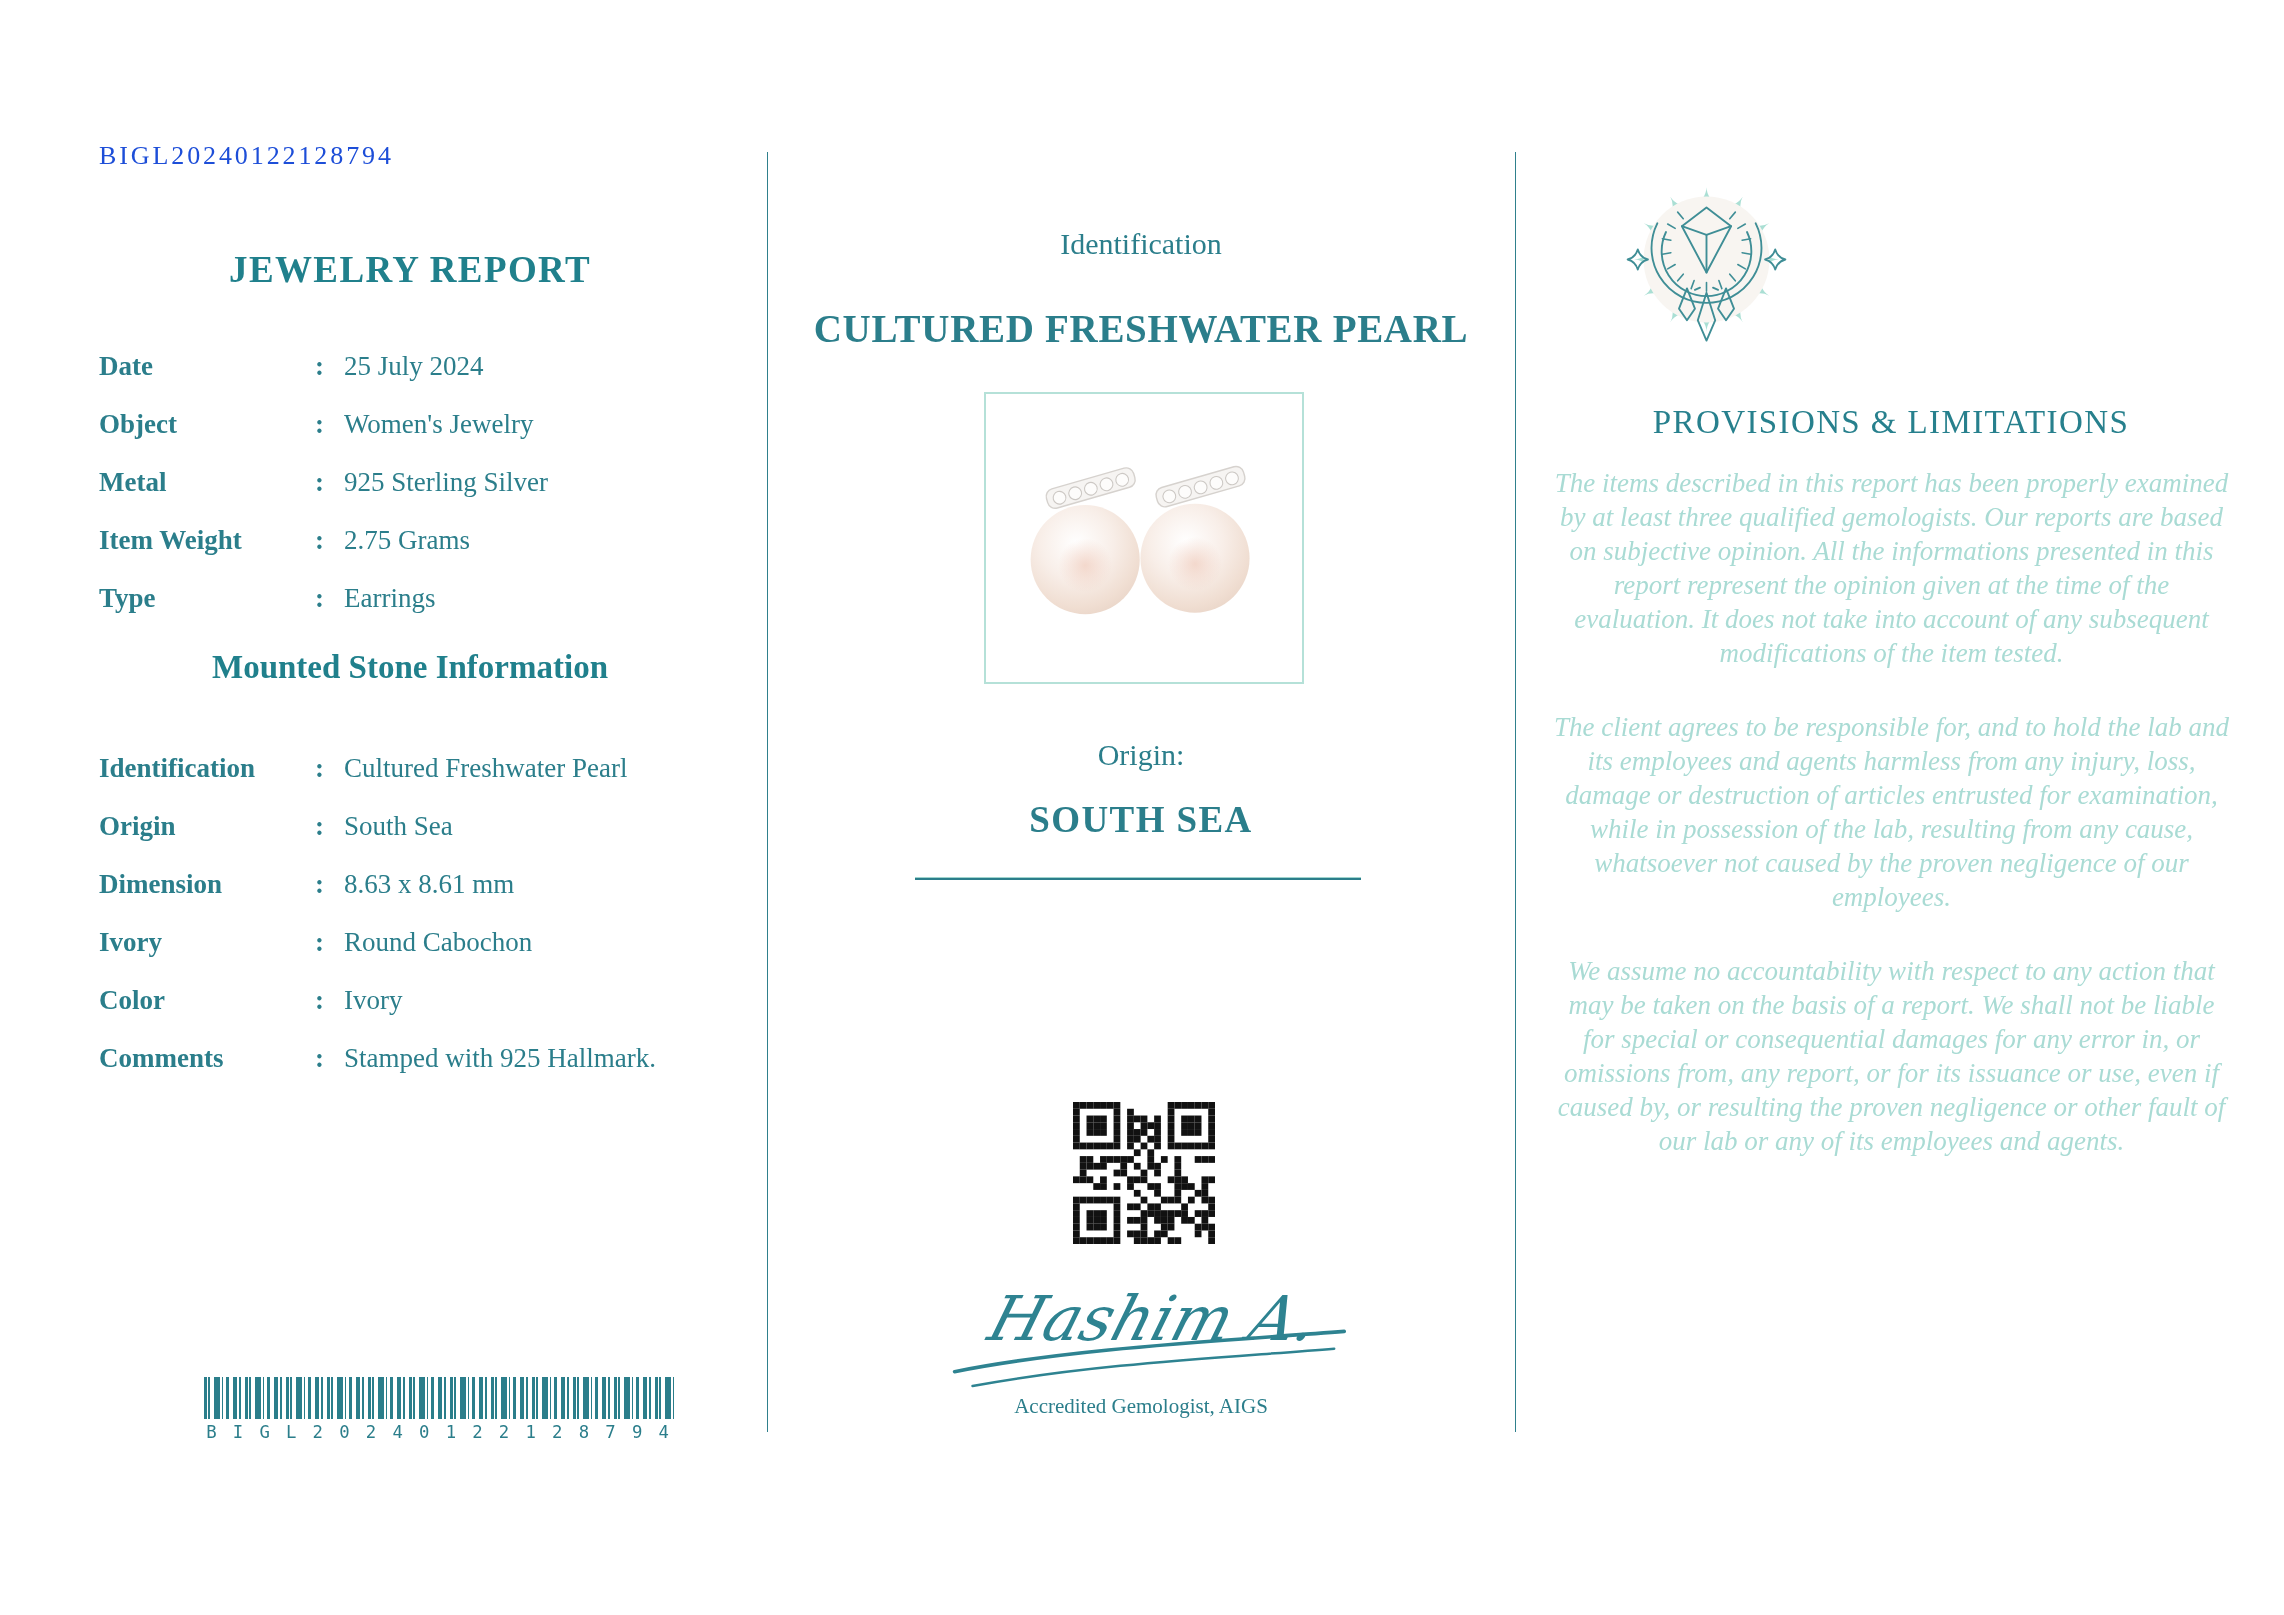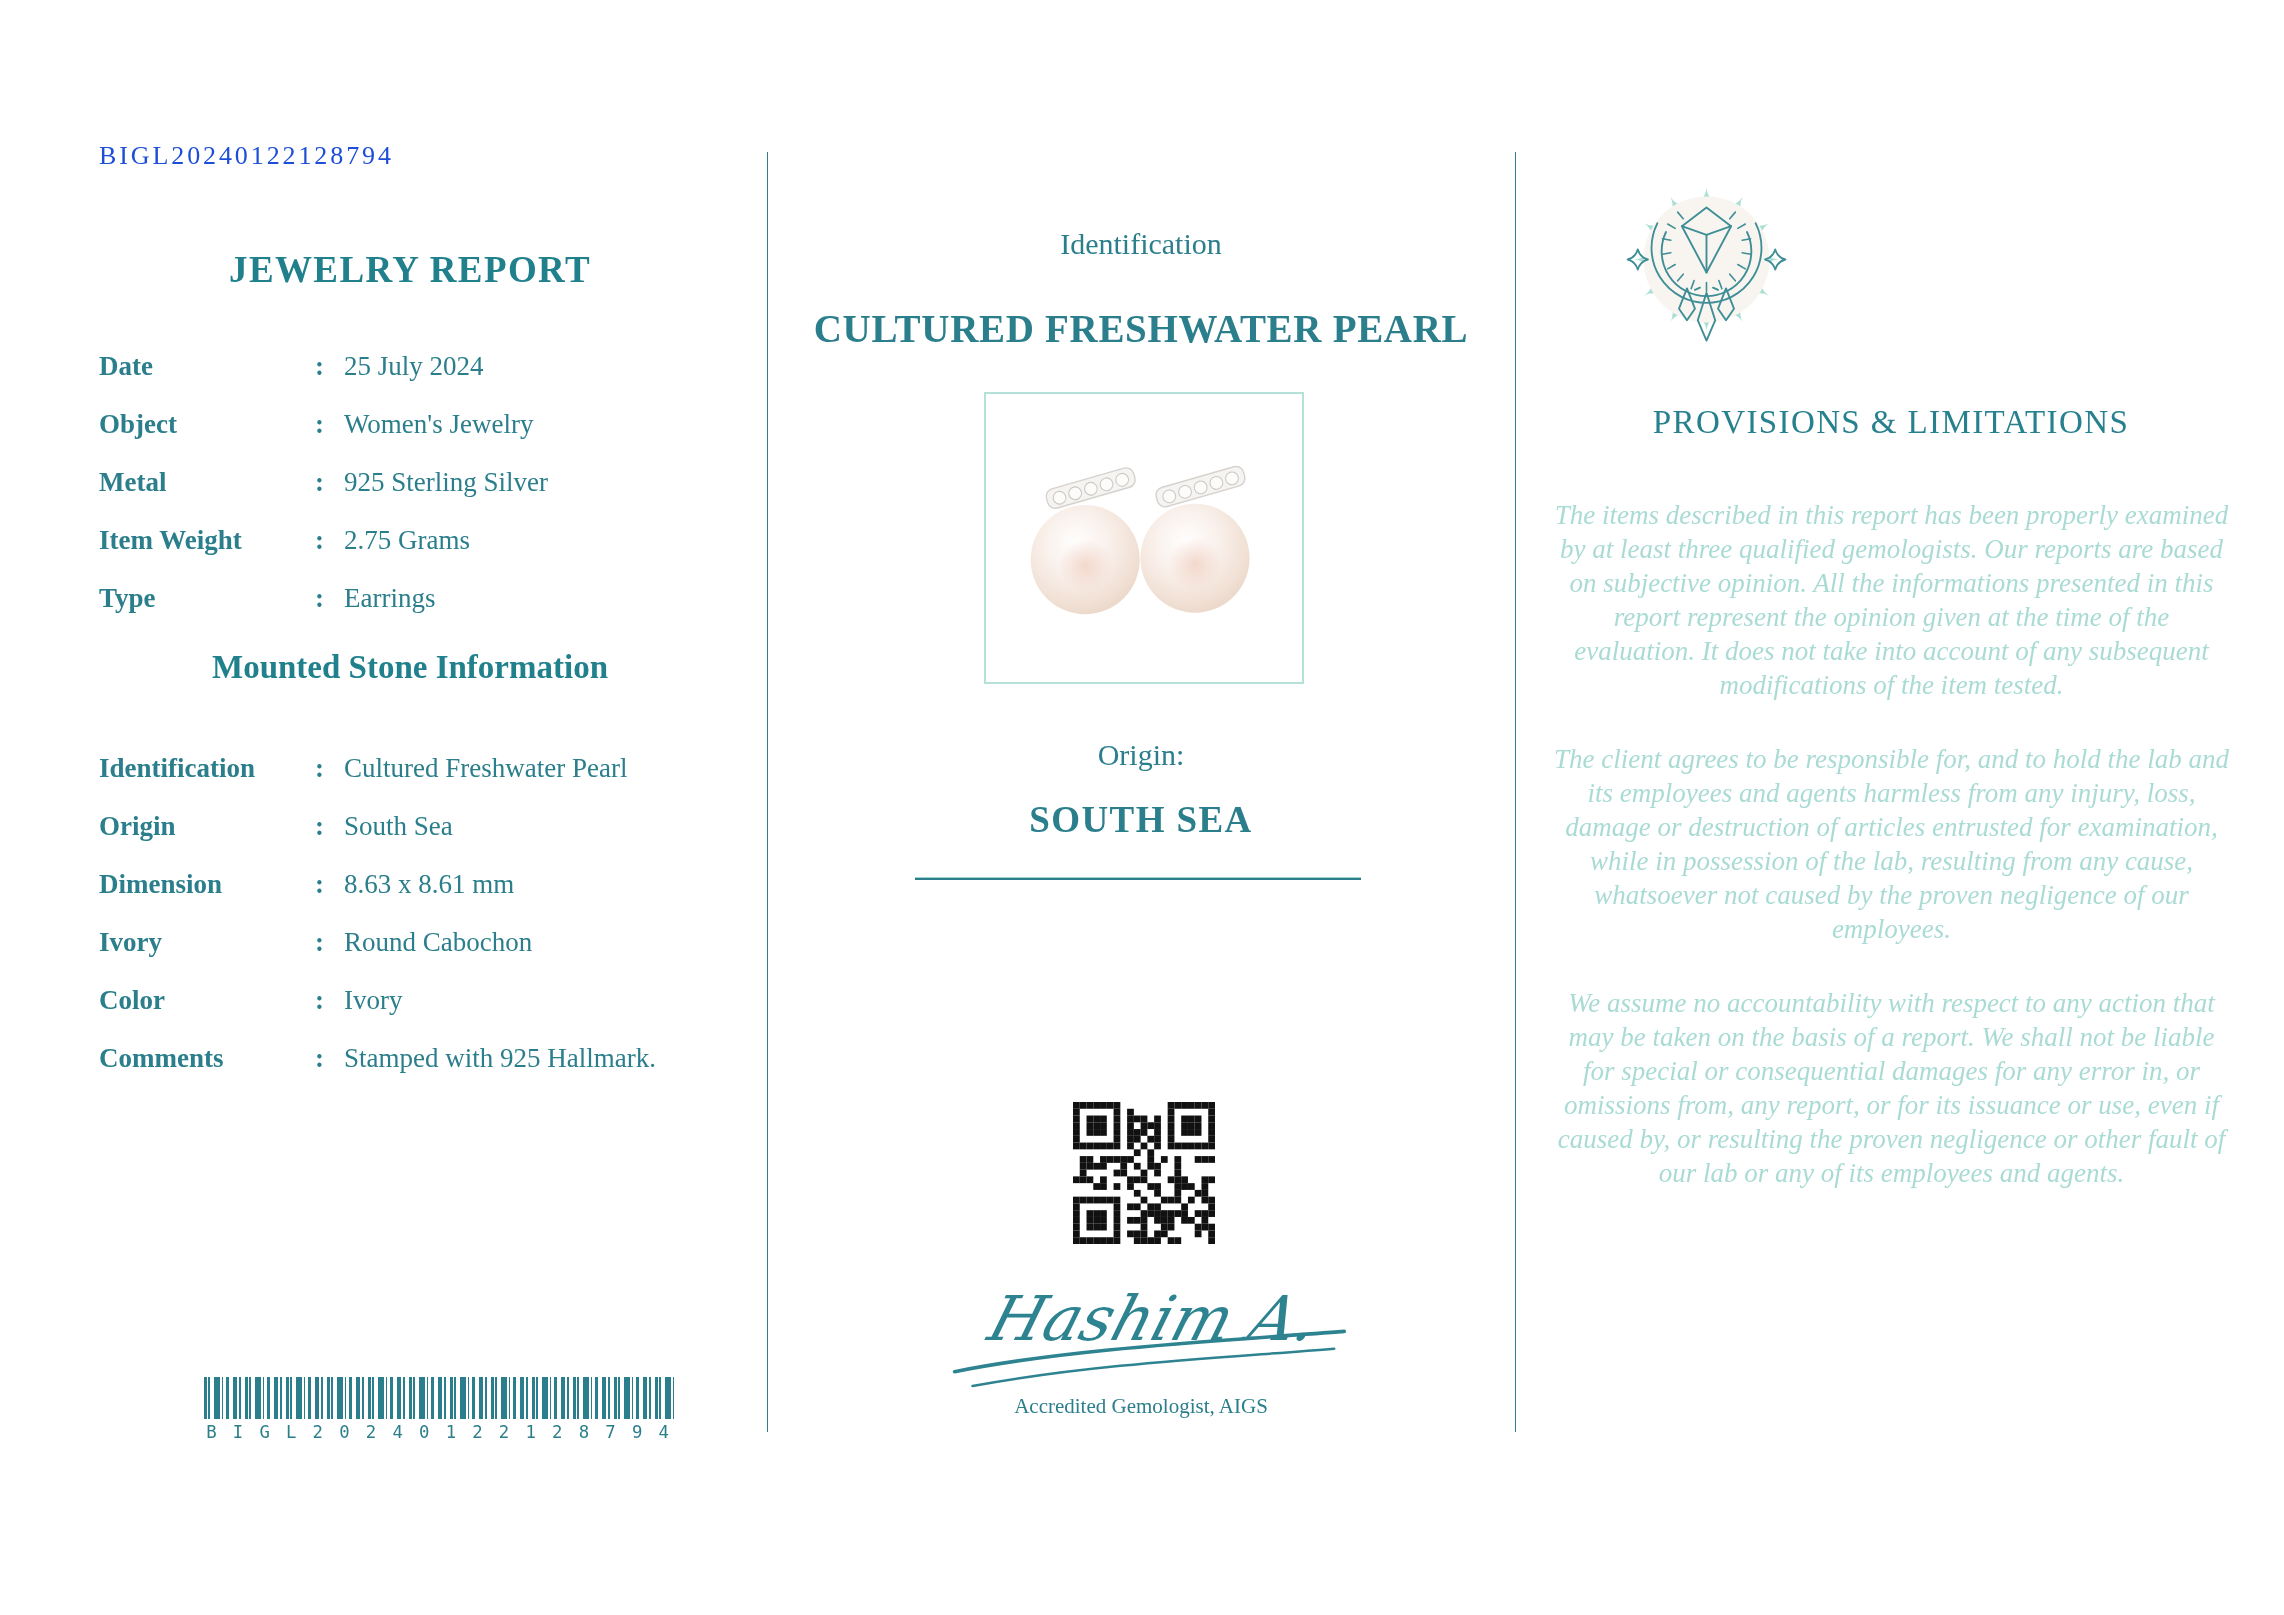--- a/index.html
+++ b/index.html
@@ -49,21 +49,21 @@
   .c-origin-v{left:767px;width:748px;top:798px;font-size:37px;font-weight:bold;letter-spacing:1.4px;}
   .origin-rule{left:915px;top:877px;width:446px;height:2.2px;background:#2b7e8b;border-top:1.4px solid #9fd4cd;}
   .qr{left:1073px;top:1102px;width:142px;height:142px;}
   .sig-wrap{left:904px;top:1271px;width:475px;height:133px;}
   .c-gemologist{left:767px;width:748px;top:1394px;font-size:21px;}
 
   
   .logo-wrap{left:1598px;top:151px;width:217px;height:217px;}
   .lab-name{left:1776px;top:158px;width:388px;font-size:39px;line-height:52px;color:#2e8391;letter-spacing:0.7px;}
   .prov-title{left:1546px;width:690px;top:404px;font-size:33px;letter-spacing:1.4px;color:#27808d;}
-  .prov-paras{left:1550px;top:466px;width:683px;margin-top:32px;}
+  .prov-paras{left:1550px;top:466px;width:683px;}
   .prov-paras p{margin:0 0 40px 0;font-size:27px;line-height:34px;font-style:italic;
     color:#a9dbd4;text-align:center;}
 </style>
 </head>
 <body>
 
 <div class="sheet">
 
   <div class="vdivider" style="left:767px;"></div>
   <div class="vdivider" style="left:1515px;"></div>

